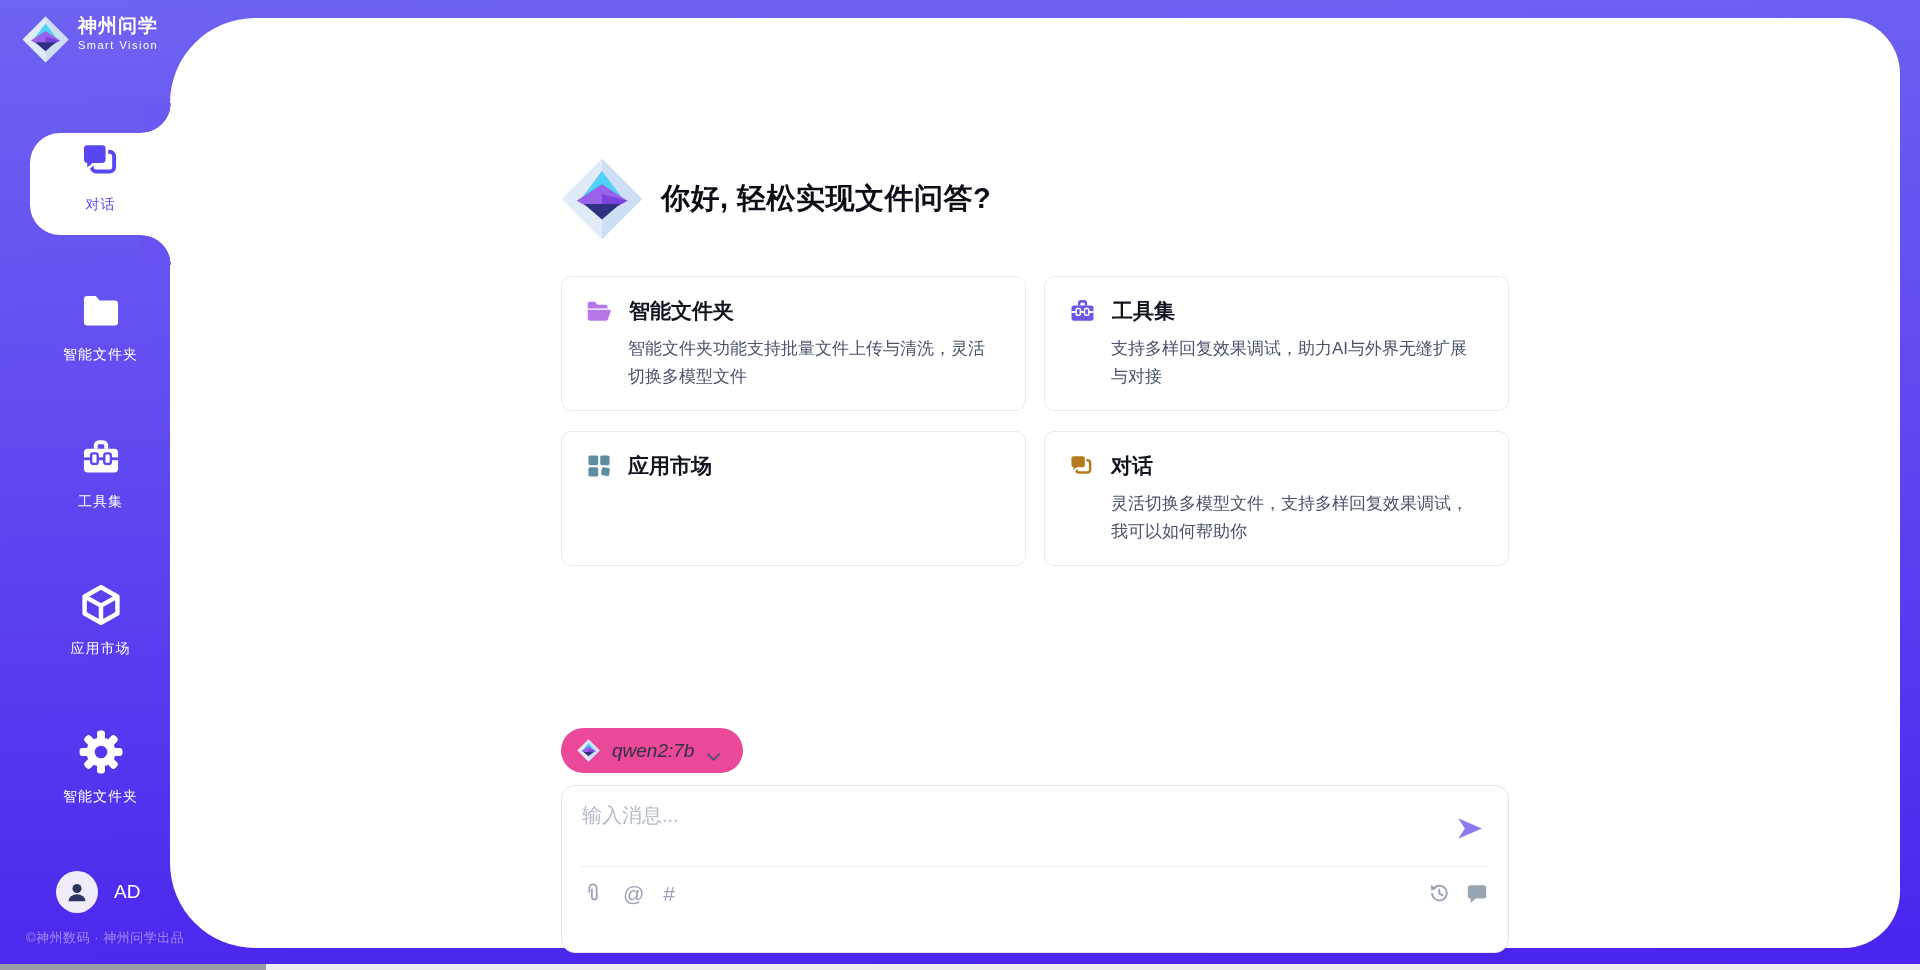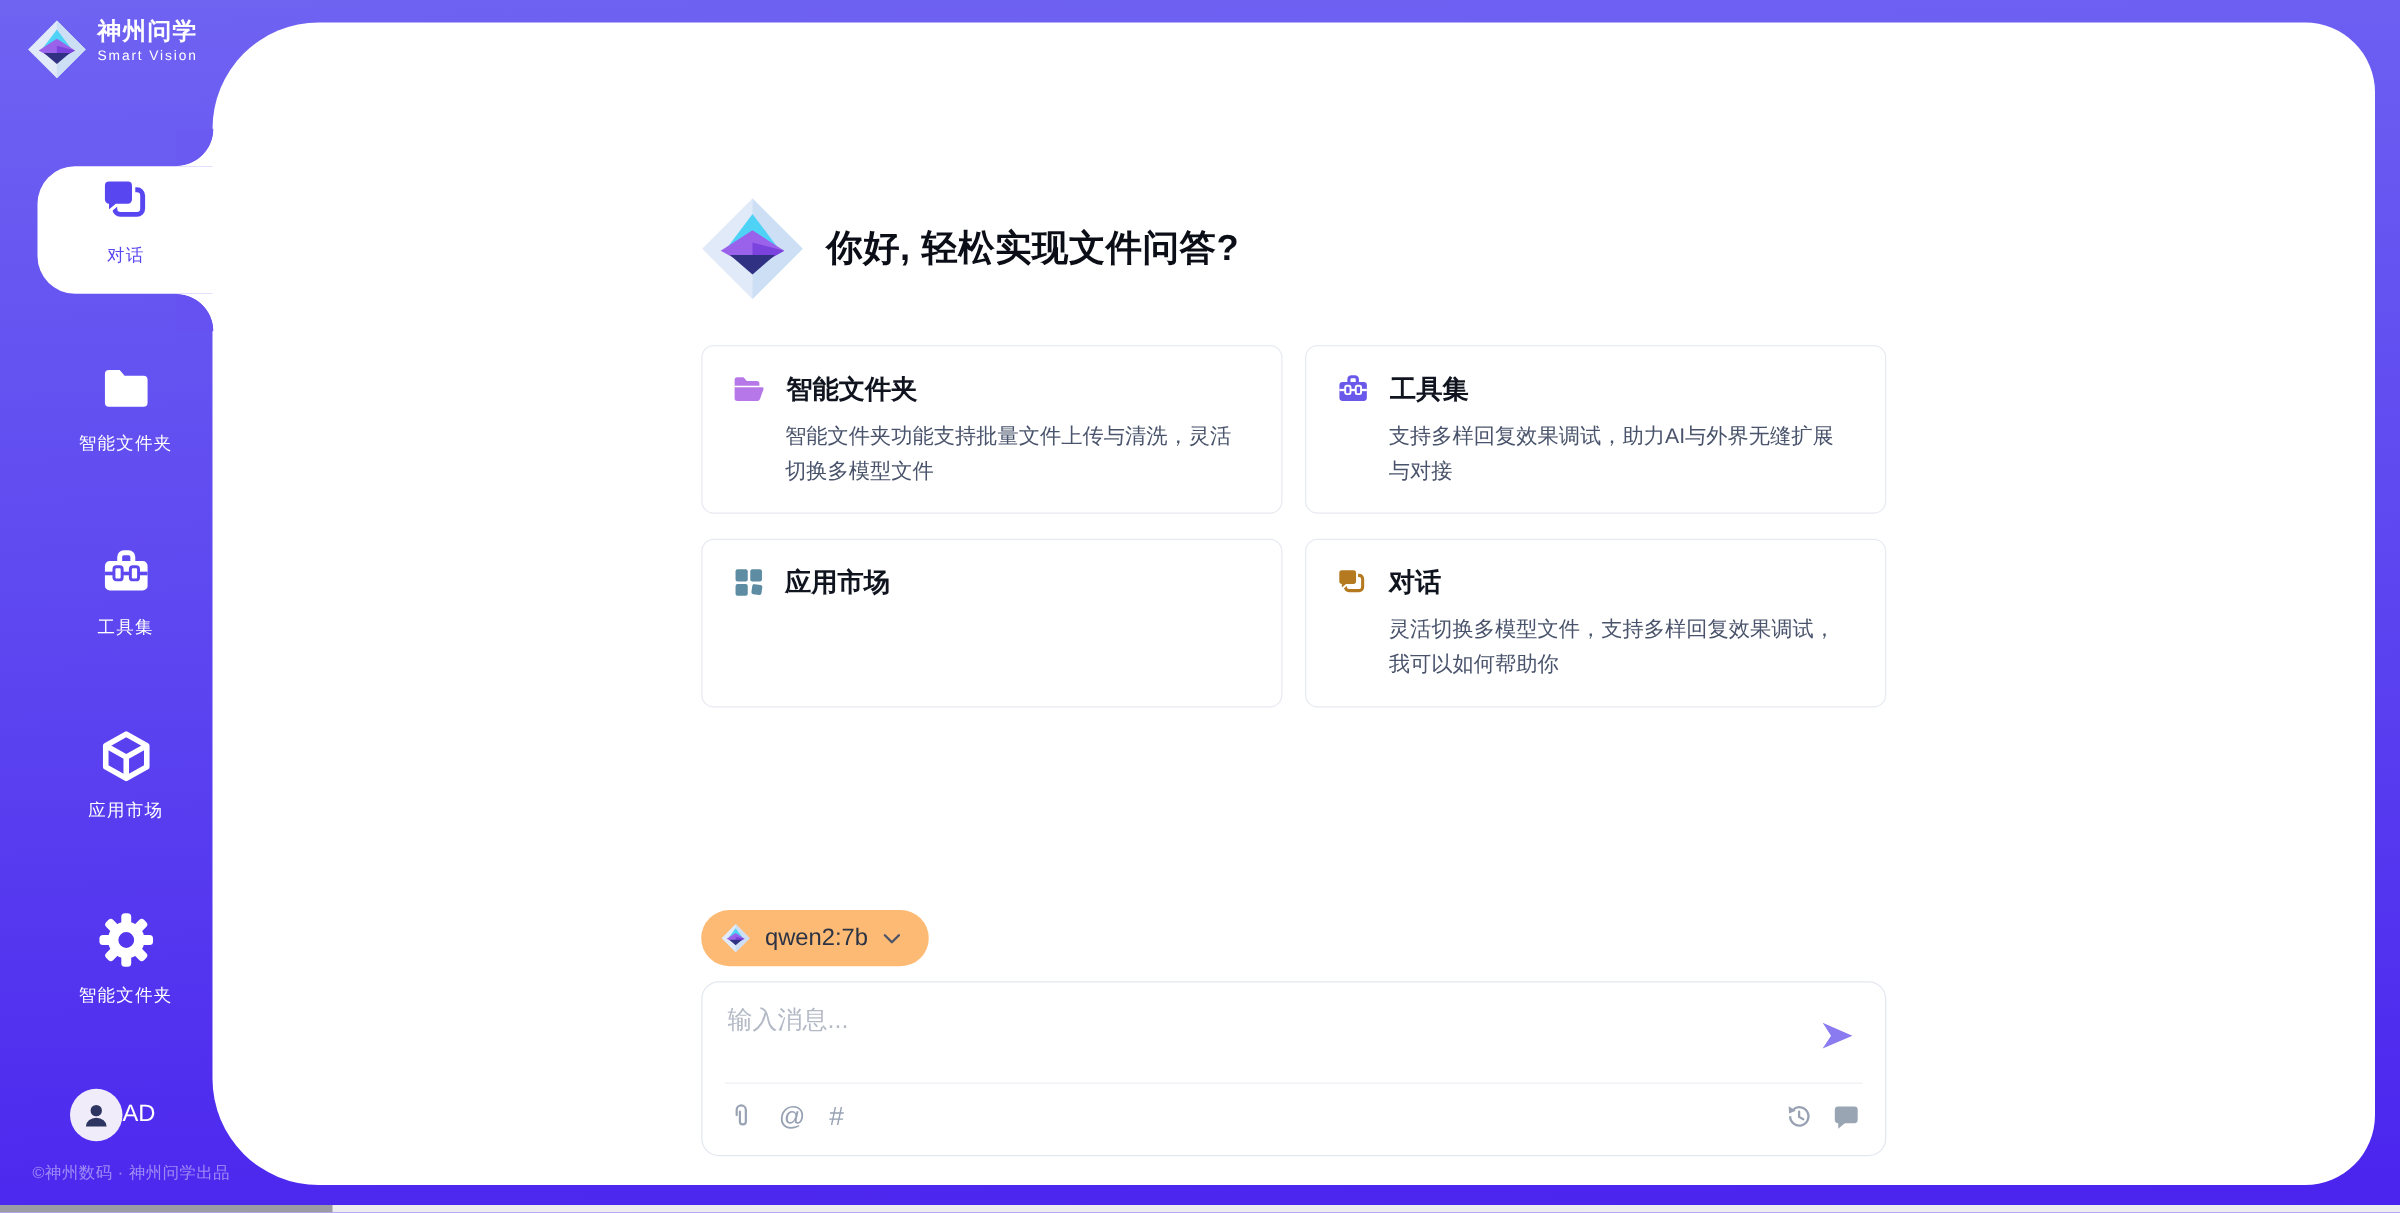--- a/index.html
+++ b/index.html
@@ -28,43 +28,43 @@
     background:#fff; border-radius:30px 0 0 30px; z-index:2;}
   .fillet{ position:absolute; left:141px; width:30px; height:30px; z-index:2;}
   .fillet.top{ top:103px; background:radial-gradient(circle 30px at 0 0,#6a5af1 0 29.4px,#fff 30px);}
   .fillet.bottom{ top:235px; background:radial-gradient(circle 30px at 0 100%,#6552f1 0 29.4px,#fff 30px);}
 
   .side-item{ position:absolute; left:30px; width:141px; text-align:center; z-index:4; cursor:pointer;}
   .side-item .ic{ display:flex; justify-content:center; }
   .side-item .lbl{ display:block; margin-top:14px; font-size:14px; color:#fff; letter-spacing:1px;}
   .side-item.active .lbl{ color:#5846f0; font-weight:500;}
 
-  .user-row{ position:absolute; left:56px; top:871px; display:flex; align-items:center; z-index:4; cursor:pointer;}
+  .user-row{ position:absolute; left:56px; top:871px; display:flex; align-items:center; gap:16px; z-index:4; cursor:pointer;}
   .avatar{ width:42px; height:42px; border-radius:50%; background:#f1ecf9; display:flex; align-items:center; justify-content:center;}
   .user-name{ color:#fff; font-size:19px; }
   .copyright{ position:absolute; left:26px; top:929px; color:rgba(255,255,255,.45); font-size:13px; letter-spacing:.5px; z-index:4;}
 
   
   .greeting{ display:flex; align-items:center; gap:18px; }
   .greeting h1{ font-size:29px; font-weight:800; color:#0b0e16; letter-spacing:.5px;}
 
   
   .cards{ display:grid; grid-template-columns:1fr 1fr; gap:20px 18px; margin-top:36px;}
   .card{ border:1px solid #e7eaf1; border-radius:10px; padding:20px 24px; min-height:127px; cursor:pointer; background:#fff;}
   .card-head{ display:flex; align-items:center; gap:16px;}
   .card-title{ font-size:21px; font-weight:800; color:#10141f;}
   .card-desc{ margin:10px 0 0 42px; font-size:17px; line-height:1.62; color:#49536b; max-width:372px;}
 
   
-  .model-pill{ margin-top:162px; display:inline-flex; align-items:center; gap:12px;
-    background:#fdba74; border-radius:24px; padding:11px 22px 11px 16px; cursor:pointer;}
+  .model-pill{ margin-top:162px; display:inline-flex; align-items:flex-end; gap:12px;
+    background:#ec4899; border-radius:24px; padding:11px 22px 11px 16px; cursor:pointer;font-style:italic;}
   .model-pill .name{ font-size:19px; color:#2b3344;}
 
   
-  .composer{ margin-top:12px; border:1px solid #e3e7ef; border-radius:14px; height:140px; position:relative; background:#fff;padding-left:32px;}
+  .composer{ margin-top:12px; border:1px solid #e3e7ef; border-radius:14px; height:168px; position:relative; background:#fff;padding-left:32px;}
   .composer textarea{
     position:absolute; left:20px; top:16px; width:860px; height:58px;
     border:none; outline:none; resize:none; font-size:20px; color:#2b3344;
     font-family:"Liberation Sans","DejaVu Sans",sans-serif; background:transparent;
   }
   .composer textarea::placeholder{ color:#b3bac6; }
   .send-btn{ position:absolute; right:24px; top:28px; cursor:pointer;}
   .composer .divider{ position:absolute; left:18px; right:18px; top:80px; height:1px; background:#eef0f4;}
   .tools-left{ position:absolute; left:20px; top:96px; display:flex; align-items:center; gap:19px; color:#98a2b3;}
   .tools-right{ position:absolute; right:20px; top:96px; display:flex; align-items:center; gap:16px; color:#98a2b3;}

